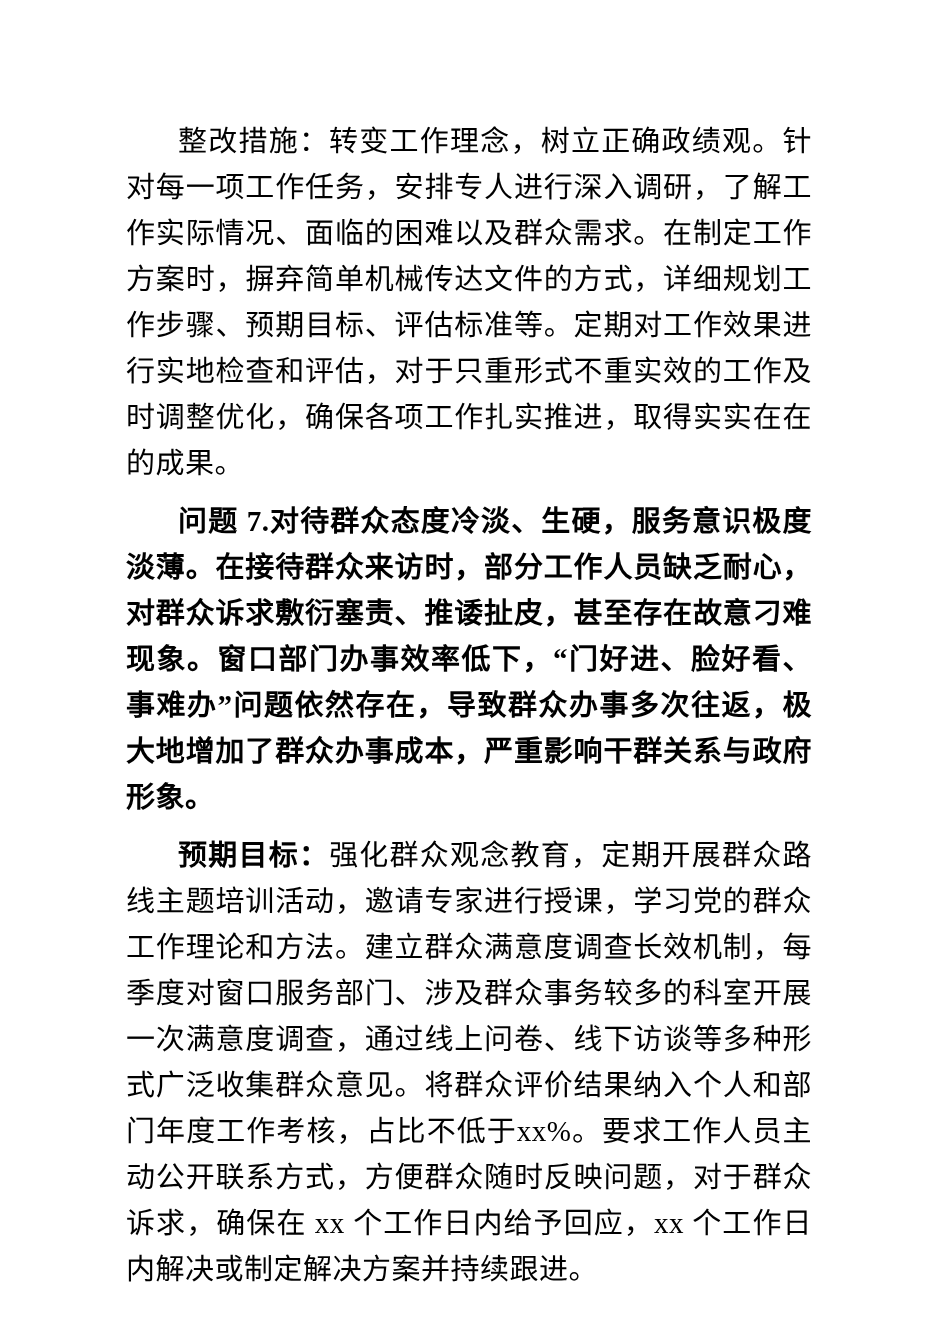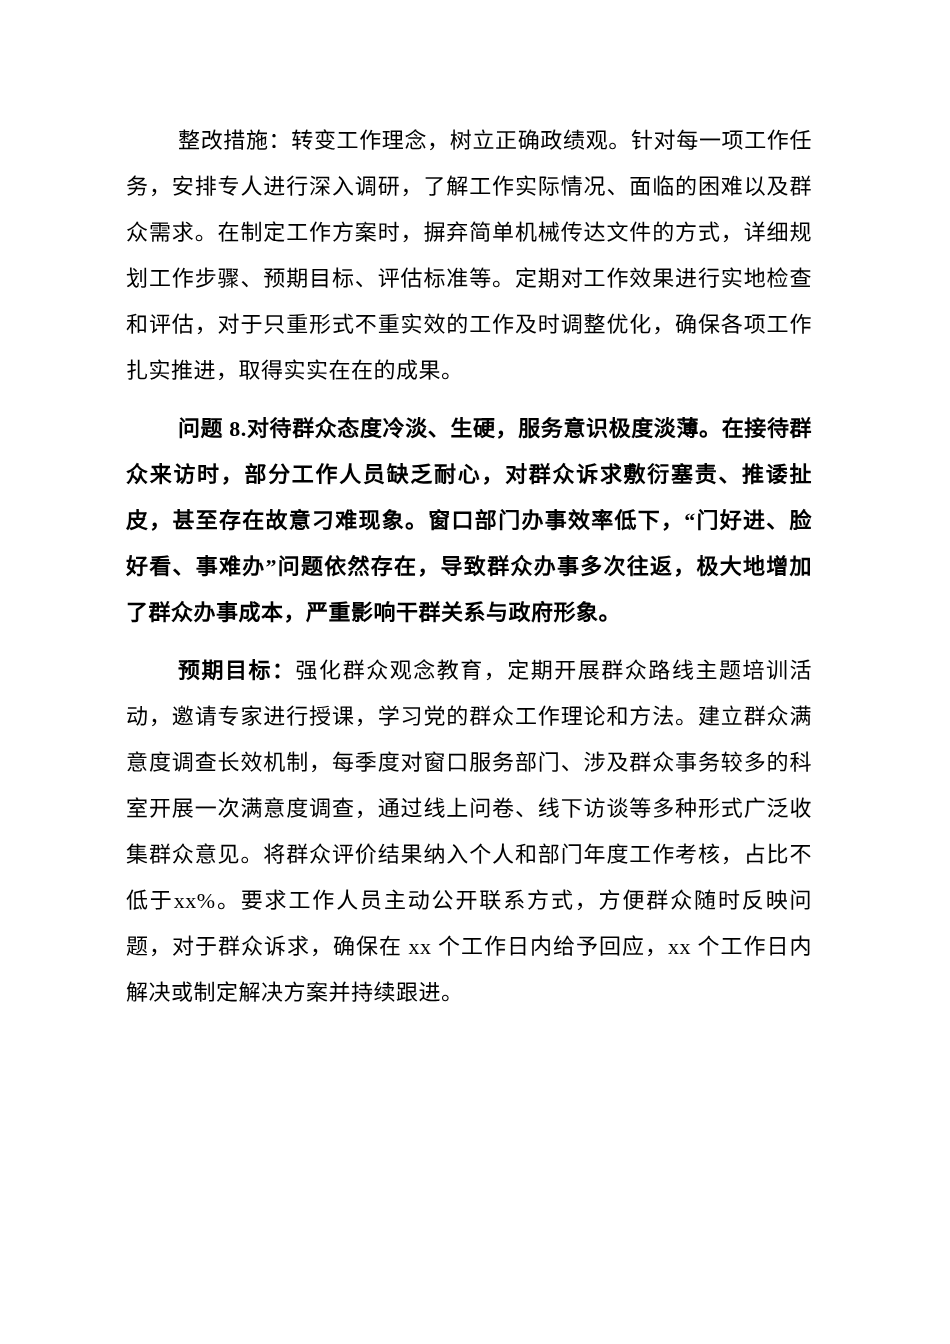--- a/index.html
+++ b/index.html
@@ -13,36 +13,36 @@
     height: 1344px;
     background: #ffffff;
     box-sizing: border-box;
     padding: 118px 138px 0 126px;
     overflow: hidden;
     color: #000000;
     font-family: "Liberation Serif", "DejaVu Serif", serif;
   }
   .para {
     margin: 0 0 12px 0;
-    font-size: 22px;
+    font-size: 29px;
     line-height: 46px;
     text-align: justify;
     text-indent: 52px;
     letter-spacing: 0.5px;
     color: #000000;
   }
   .para.bold {
     font-weight: bold;
   }
   .para .lead {
     font-weight: bold;
   }
 </style>
 </head>
 <body>
 
 <div class="page">
   <p class="para">整改措施：转变工作理念，树立正确政绩观。针对每一项工作任务，安排专人进行深入调研，了解工作实际情况、面临的困难以及群众需求。在制定工作方案时，摒弃简单机械传达文件的方式，详细规划工作步骤、预期目标、评估标准等。定期对工作效果进行实地检查和评估，对于只重形式不重实效的工作及时调整优化，确保各项工作扎实推进，取得实实在在的成果。</p>
 
-  <p class="para bold">问题 8.对待群众态度冷淡、生硬，服务意识极度淡薄。在接待群众来访时，部分工作人员缺乏耐心，对群众诉求敷衍塞责、推诿扯皮，甚至存在故意刁难现象。窗口部门办事效率低下，“门好进、脸好看、事难办”问题依然存在，导致群众办事多次往返，极大地增加了群众办事成本，严重影响干群关系与政府形象。</p>
+  <p class="para bold">问题 7.对待群众态度冷淡、生硬，服务意识极度淡薄。在接待群众来访时，部分工作人员缺乏耐心，对群众诉求敷衍塞责、推诿扯皮，甚至存在故意刁难现象。窗口部门办事效率低下，“门好进、脸好看、事难办”问题依然存在，导致群众办事多次往返，极大地增加了群众办事成本，严重影响干群关系与政府形象。</p>
 
   <p class="para"><span class="lead">预期目标：</span><span>强化群众观念教育，定期开展群众路线主题培训活动，邀请专家进行授课，学习党的群众工作理论和方法。建立群众满意度调查长效机制，每季度对窗口服务部门、涉及群众事务较多的科室开展一次满意度调查，通过线上问卷、线下访谈等多种形式广泛收集群众意见。将群众评价结果纳入个人和部门年度工作考核，占比不低于xx%。要求工作人员主动公开联系方式，方便群众随时反映问题，对于群众诉求，确保在 xx 个工作日内给予回应，xx 个工作日内解决或制定解决方案并持续跟进。</span></p>
 </div>
 
 </body></html>

